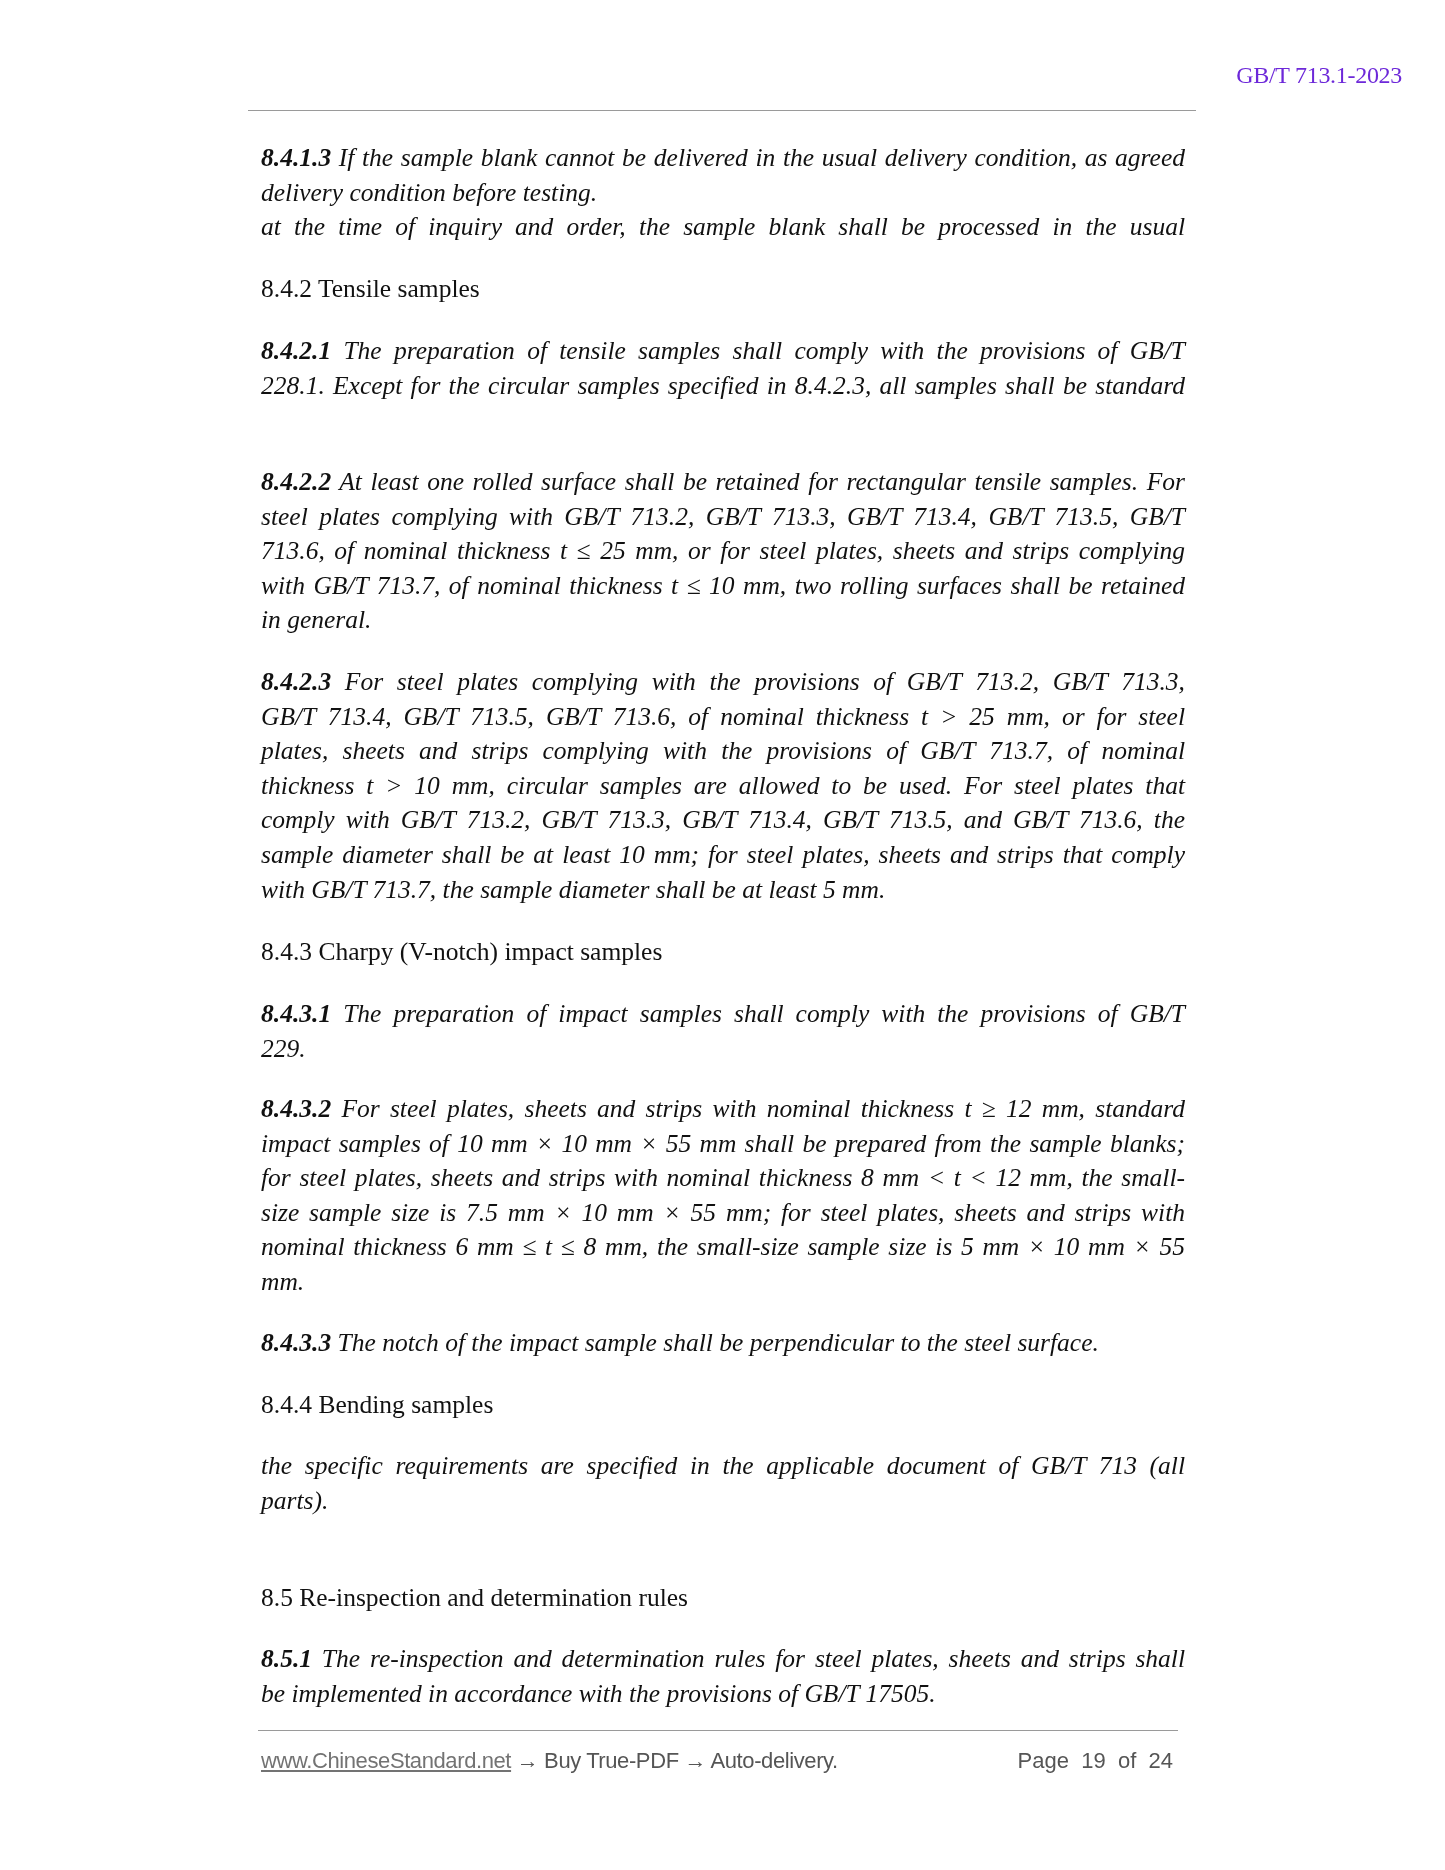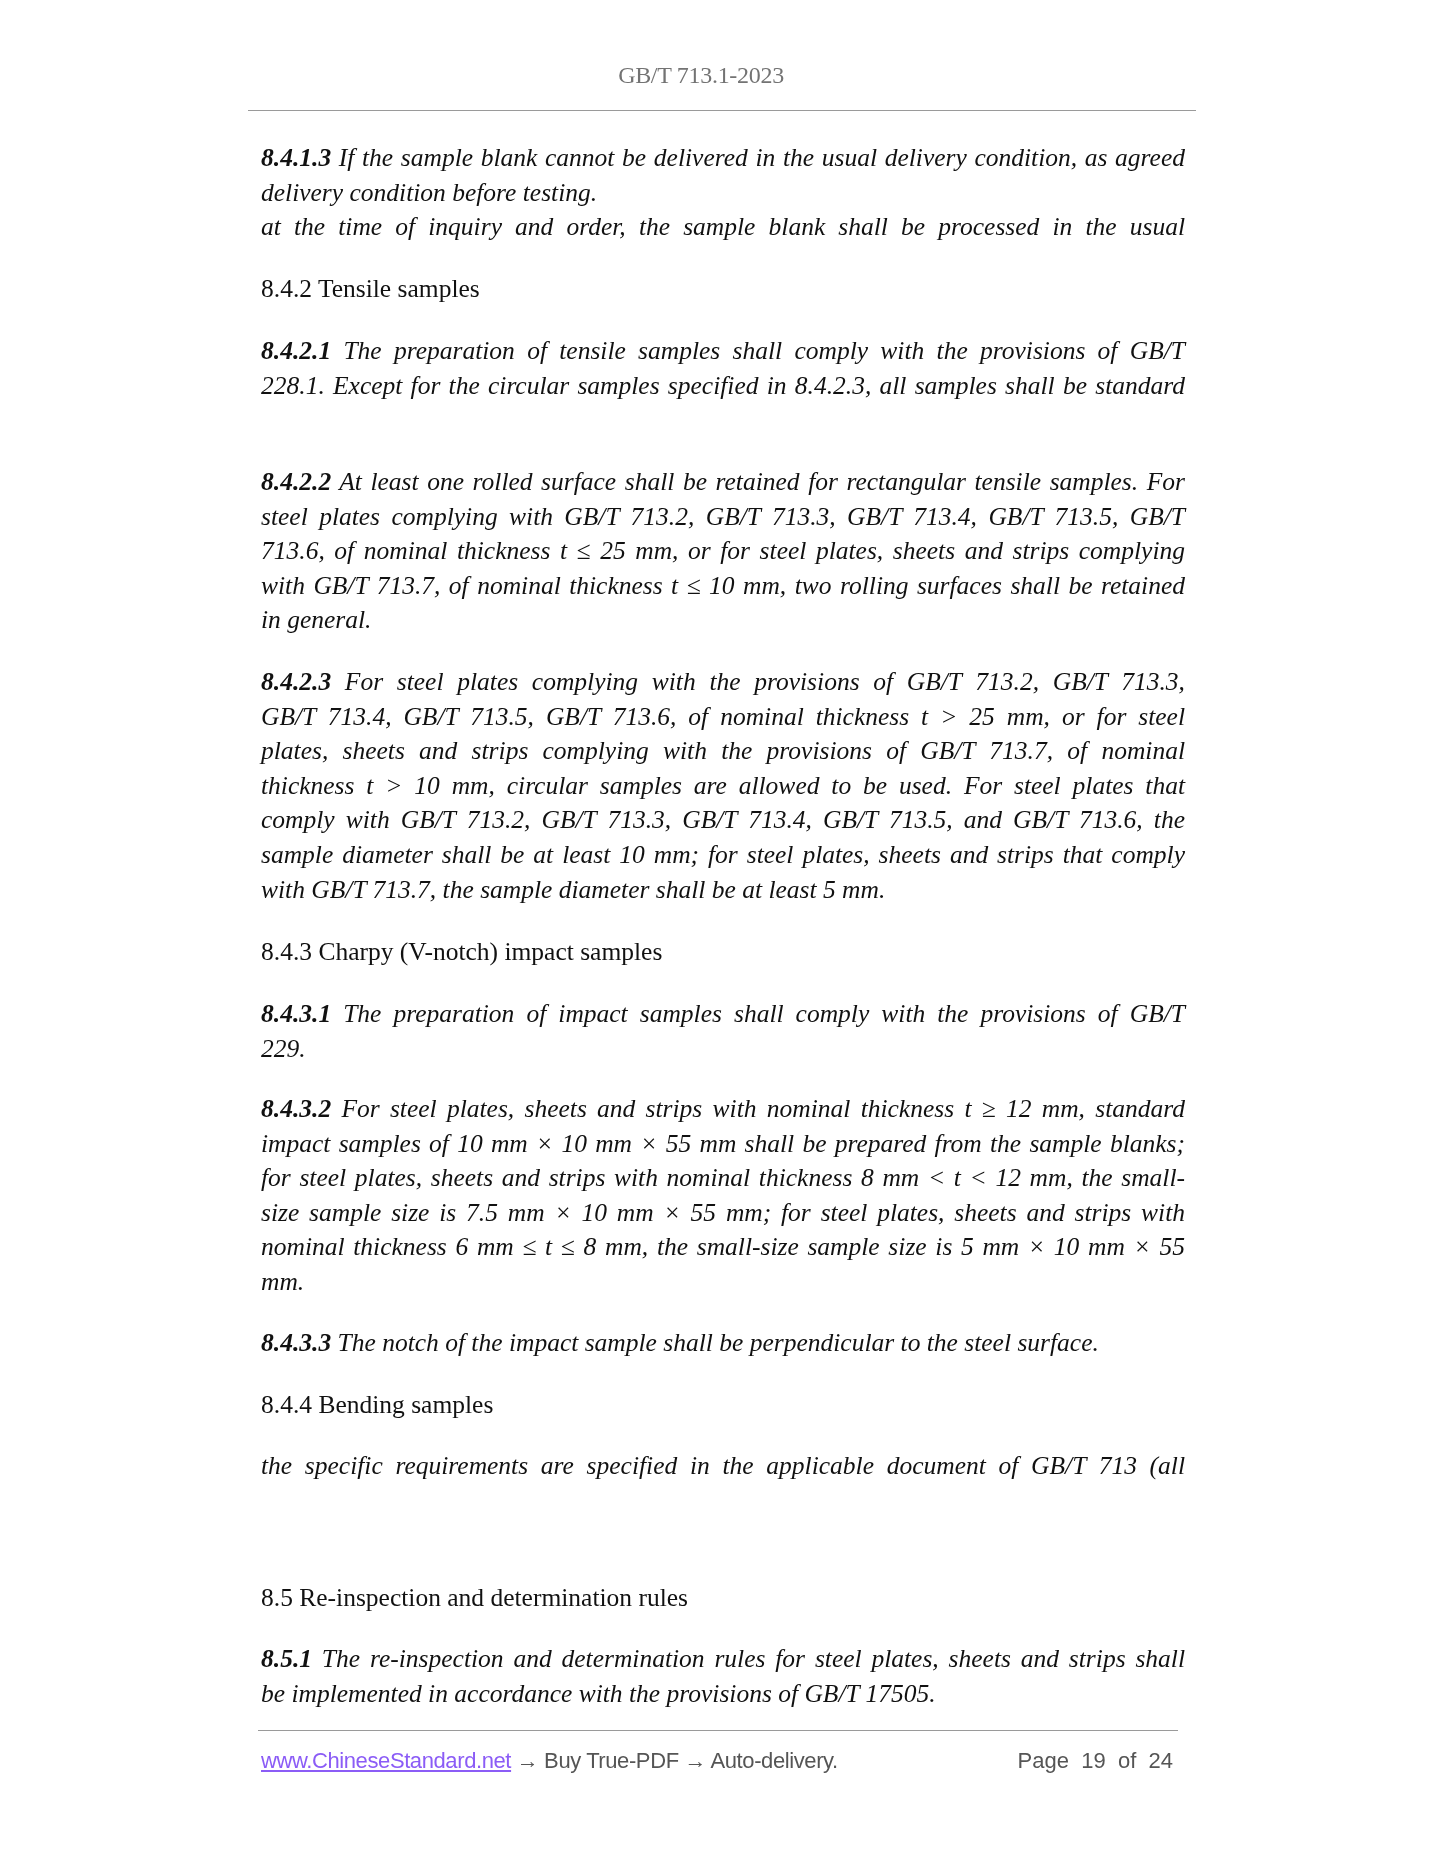--- a/index.html
+++ b/index.html
@@ -1,27 +1,27 @@
 <!DOCTYPE html>
 <html><head>
 <meta charset="utf-8">
 <style>
   html, body { margin: 0; padding: 0; background: #ffffff; }
   body { width: 1445px; height: 1870px; position: relative; overflow: hidden; font-family: "Liberation Serif", serif; color: #111111; }
-  .header-title { position: absolute; left: 0; width: 1402px; top: 62px; text-align: center; font-size: 24px; color: #737373; font-family: "Liberation Serif", serif; letter-spacing: -0.3px; }
+  .header-title { position: absolute; left: 0; width: 1402px; top: 62px; text-align: right; font-size: 24px; color: #6d28d9; font-family: "Liberation Serif", serif; letter-spacing: -0.3px; }
   .header-rule { position: absolute; left: 248px; width: 948px; top: 110px; height: 0; border-top: 1.5px solid #9a9a9a; }
   .content { position: absolute; left: 261px; top: 0; width: 924px; }
   .block { position: absolute; left: 0; width: 924px; }
   .line { display: block; height: 34.6px; line-height: 34.6px; font-size: 25.5px; white-space: nowrap; text-align: justify; text-align-last: justify; font-style: italic; }
   .line.last { text-align-last: left; }
   .num { font-weight: bold; }
   .heading { font-weight: normal; font-size: 25.5px; line-height: 34.6px; height: 34.6px; }
   .footer-rule { position: absolute; left: 258px; width: 920px; top: 1730px; height: 0; border-top: 1.5px solid #9a9a9a; }
   .footer { position: absolute; left: 261px; top: 1748px; width: 920px; height: 30px; font-family: "Liberation Sans", sans-serif; font-size: 22px; color: #555555; }
-  .footer .link { color: #8b5cf6; text-decoration: underline; }
+  .footer .link { color: #737373; text-decoration: underline; }
   .footer .left { position: absolute; left: 0; top: 0; white-space: nowrap; letter-spacing: -0.4px; }
   .footer .right { position: absolute; right: 8px; top: 0; white-space: nowrap; }
   .footer .bold { font-weight: normal; }
 </style>
 </head>
 <body>
 
 <div class="header-title">GB/T 713.1-2023</div>
 <div class="header-rule"></div>
 
@@ -75,20 +75,21 @@
   </div>
 
   <div class="block" style="top:1326px">
     <span class="line last"><span class="num">8.4.3.3</span><span> The notch of the impact sample shall be perpendicular to the steel surface.</span></span>
   </div>
 
   <div class="block heading" style="top:1388px">8.4.4 Bending samples</div>
 
   <div class="block" style="top:1449px">
     <span class="line">the specific requirements are specified in the applicable document of GB/T 713 (all</span>
+    <span class="line last">parts).</span>
   </div>
 
   <div class="block heading" style="top:1581px">8.5 Re-inspection and determination rules</div>
 
   <div class="block" style="top:1642px">
     <span class="line"><span class="num">8.5.1</span><span> The re-inspection and determination rules for steel plates, sheets and strips shall</span></span>
     <span class="line last">be implemented in accordance with the provisions of GB/T 17505.</span>
   </div>
 
 </div>

